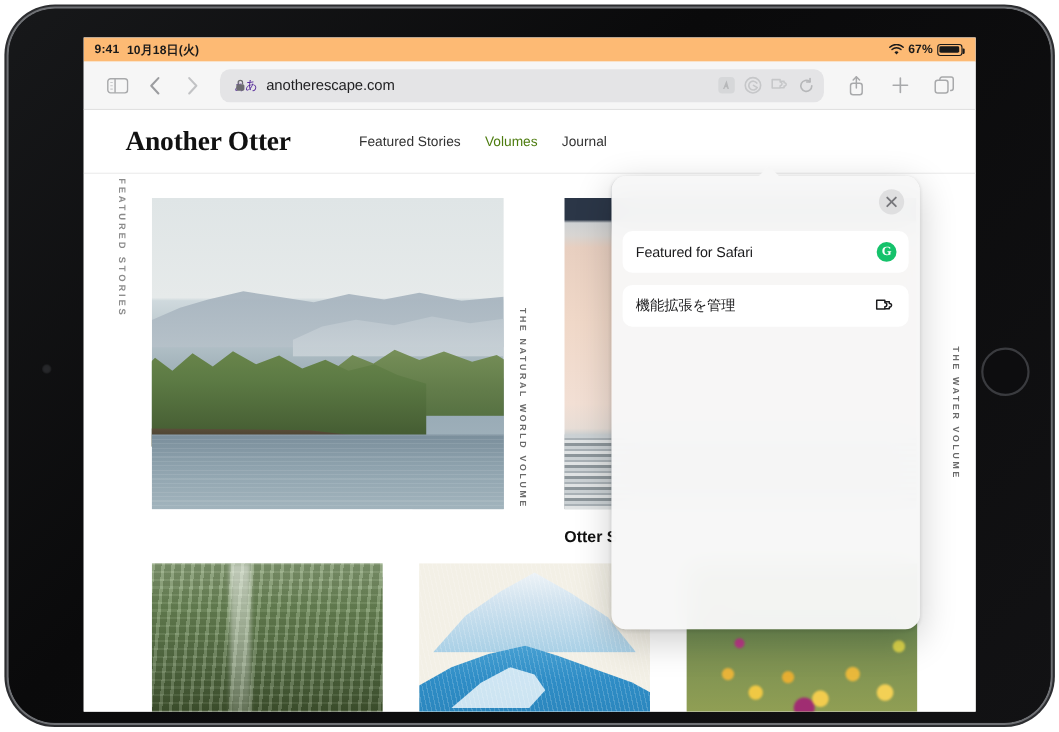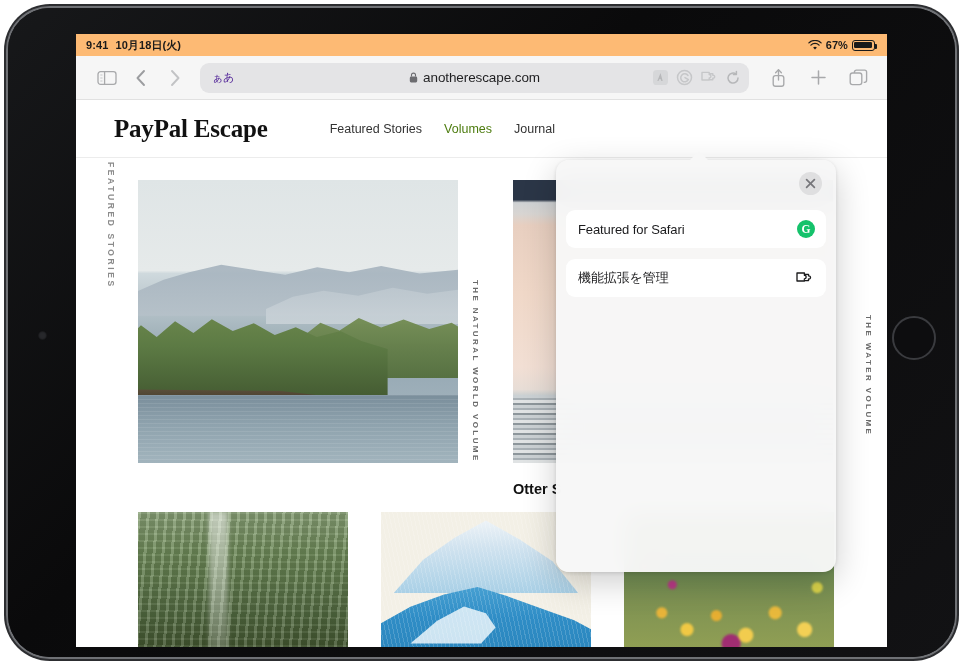--- a/index.html
+++ b/index.html
@@ -93,22 +93,22 @@
     position: relative;
     padding: 0 8px;
   }
   #aa-label {
     font-size: 11px; color: #4c1d95;
     padding-left: 4px;
     letter-spacing: -0.3px;
   }
   #url-center {
     position: absolute; left: 0; right: 0;
-    display: flex; align-items: center; justify-content: center;
-    gap: 5px; pointer-events: none;
+    display: flex; align-items: center; 
+    gap: 19px; pointer-events: none; padding-left: 14px;
   }
   #url-text { font-size: 13.5px; color: #1f1f21; letter-spacing: -0.1px; }
   #url-actions {
     margin-left: auto; display: flex; align-items: center; gap: 7px;
     color: #b6b7b9;
   }
   #right-tools { display: flex; align-items: center; gap: 6px; margin-left: 4px; }
 
   
   #page { position: relative; height: 547px; background: #fff; overflow: hidden; }
@@ -461,21 +461,21 @@
             <rect x="1.2" y="4" width="11.6" height="11.6" rx="2.3" fill="none" stroke="#a8a9ab" stroke-width="1.35"></rect>
             <path d="M5.4 4 V3.1 a2 2 0 0 1 2-2 h8.2 a2 2 0 0 1 2 2 v8.2 a2 2 0 0 1 -2 2 h-0.9" fill="none" stroke="#a8a9ab" stroke-width="1.35"></path>
           </svg>
         </div>
       </div>
     </div>
 
     <div id="page">
 
       <div id="site-header">
-        <div id="logo">PayPal Escape</div>
+        <div id="logo">Another Otter</div>
         <nav id="site-nav">
           <span class="nav-link">Featured Stories</span>
           <span class="nav-link active">Volumes</span>
           <span class="nav-link">Journal</span>
         </nav>
       </div>
 
       <div id="vert-left">FEATURED STORIES</div>
 
       <div id="cards">

